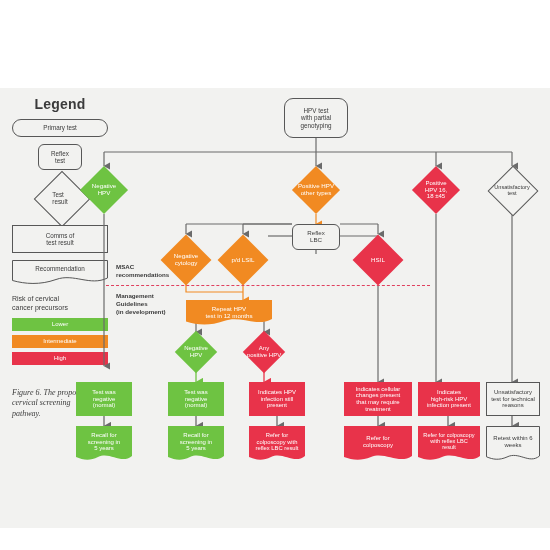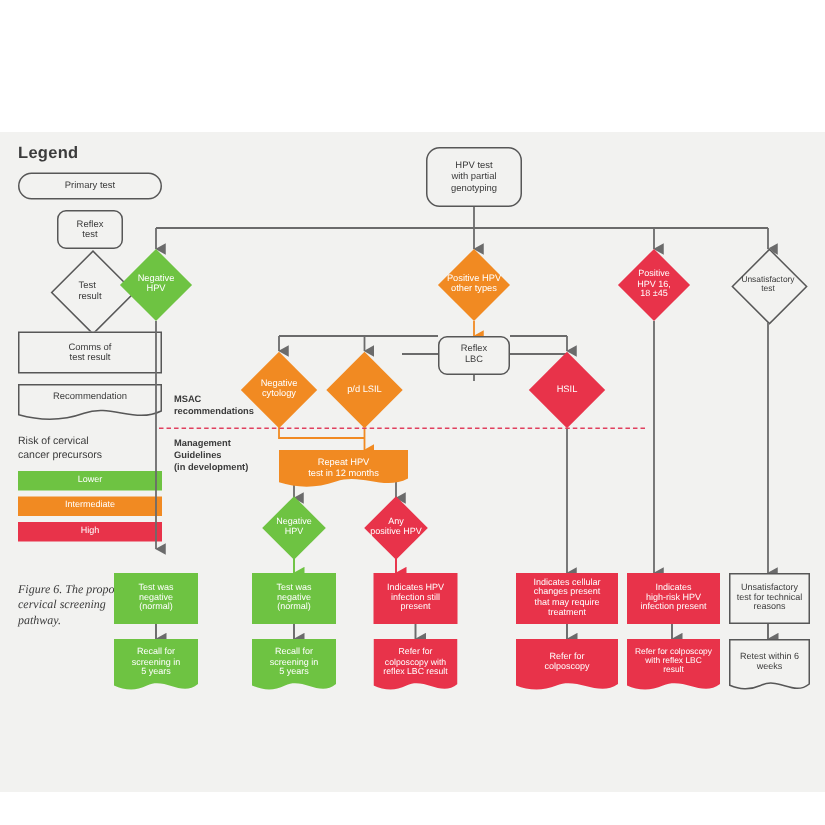--- a/index.html
+++ b/index.html
@@ -34,21 +34,21 @@
   .dtext.dark{color:#3b3b3b;}
   .diamond.outline{background:#f2f2f0;border:1.1px solid #575757;}
 
   .resultbox{color:#fff;border:none;}
   .reco{position:absolute;color:#fff;}
   .reco .rbody{position:absolute;left:0;top:0;width:100%;height:100%;}
   .reco .rtext{position:absolute;left:0;top:0;right:0;display:flex;align-items:center;justify-content:center;text-align:center;padding:0 3px;box-sizing:border-box;}
 
   
   #legend{position:absolute;left:12px;top:96px;width:96px;color:#3b3b3b;}
-  .legend-title{font-size:11px;font-weight:bold;text-align:left;margin-bottom:7px;letter-spacing:.2px;}
+  .legend-title{font-size:14px;font-weight:bold;text-align:center;margin-bottom:7px;letter-spacing:.2px;}
   .lg-item{position:relative;margin-bottom:7px;display:flex;align-items:center;justify-content:center;text-align:center;color:#3b3b3b;box-sizing:border-box;}
   .lg-stadium{height:18px;border:1px solid #575757;border-radius:9px;background:#f2f2f0;font-size:6.3px;}
   .lg-reflex{height:26px;width:44px;margin:0 auto 7px auto;border:1px solid #575757;border-radius:6px;background:#f2f2f0;font-size:6.3px;}
   .lg-diamond-wrap{position:relative;width:56px;height:42px;margin:0 auto 6px auto;}
   .lg-diamond{position:absolute;left:10px;top:2px;width:38px;height:38px;transform:rotate(45deg);background:#f2f2f0;border:1px solid #575757;}
   .lg-diamond-t{position:absolute;left:0;top:0;width:100%;height:100%;display:flex;align-items:center;justify-content:center;font-size:6.3px;}
   .lg-box{height:28px;border:1px solid #575757;background:#f2f2f0;font-size:6.3px;margin-bottom:7px;}
   .lg-reco{position:relative;height:26px;margin-bottom:9px;}
   .lg-reco-t{position:absolute;left:0;top:5px;width:100%;text-align:center;font-size:6.3px;}
   .risk-title{font-size:7px;line-height:1.25;margin-bottom:5px;}

